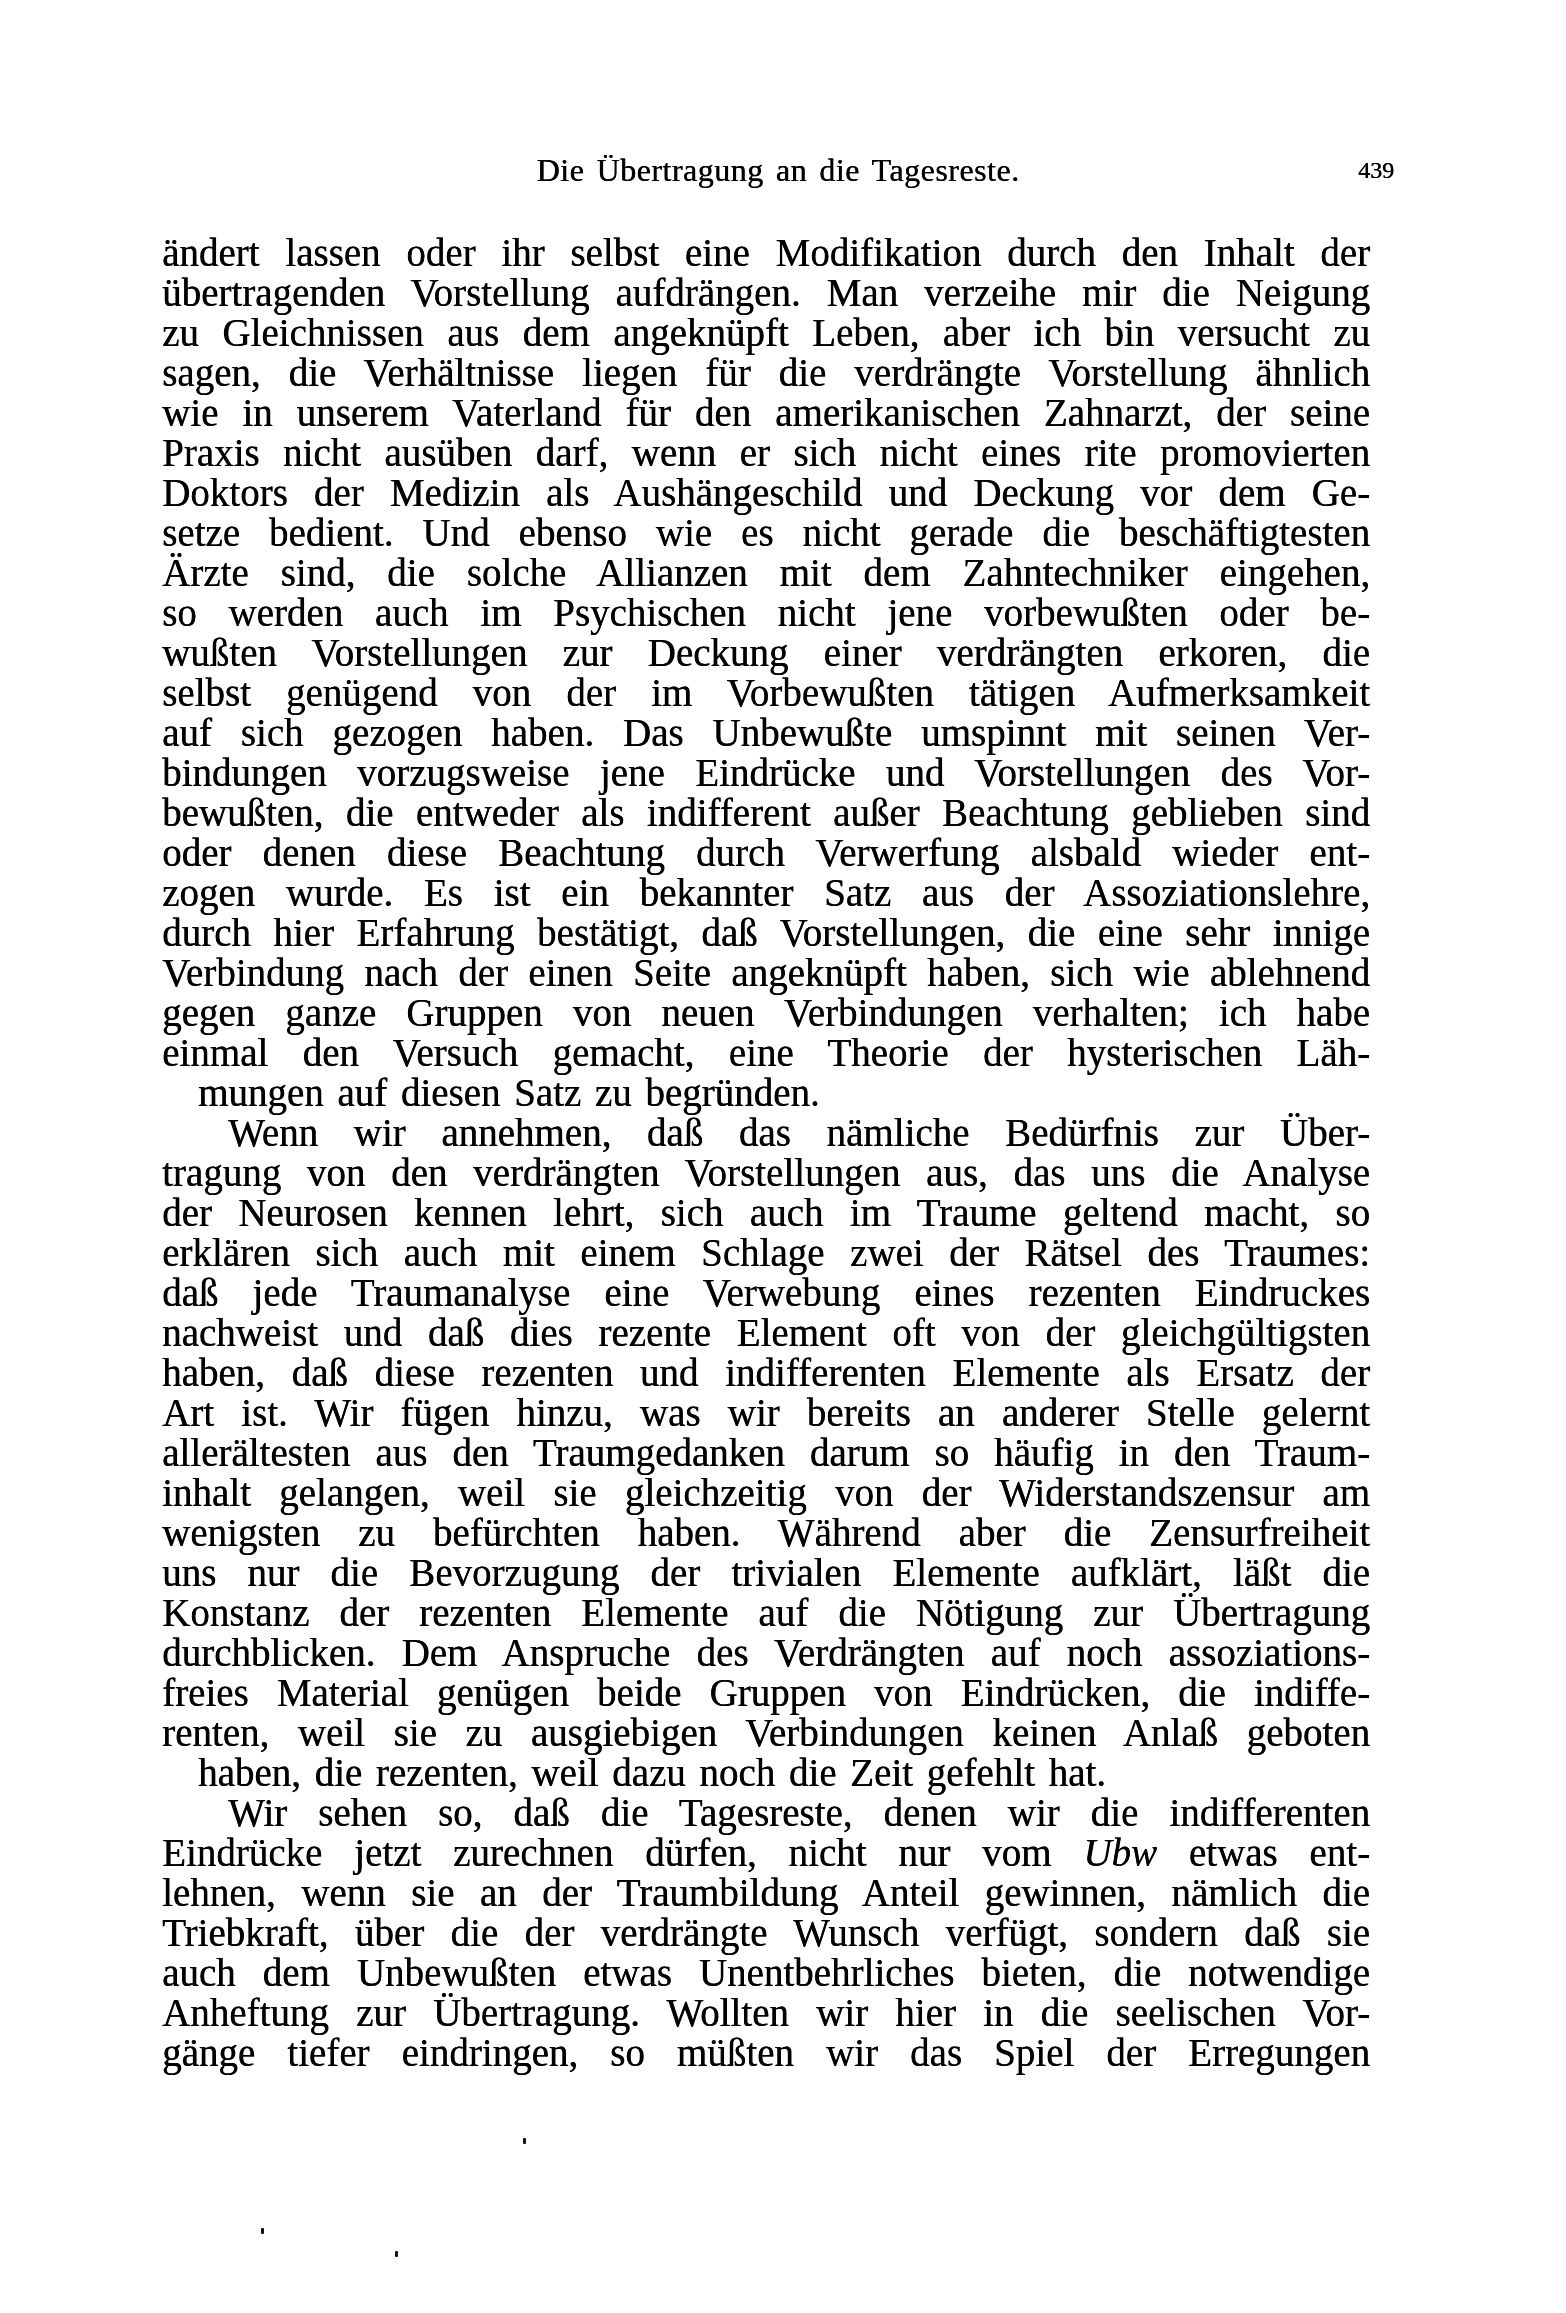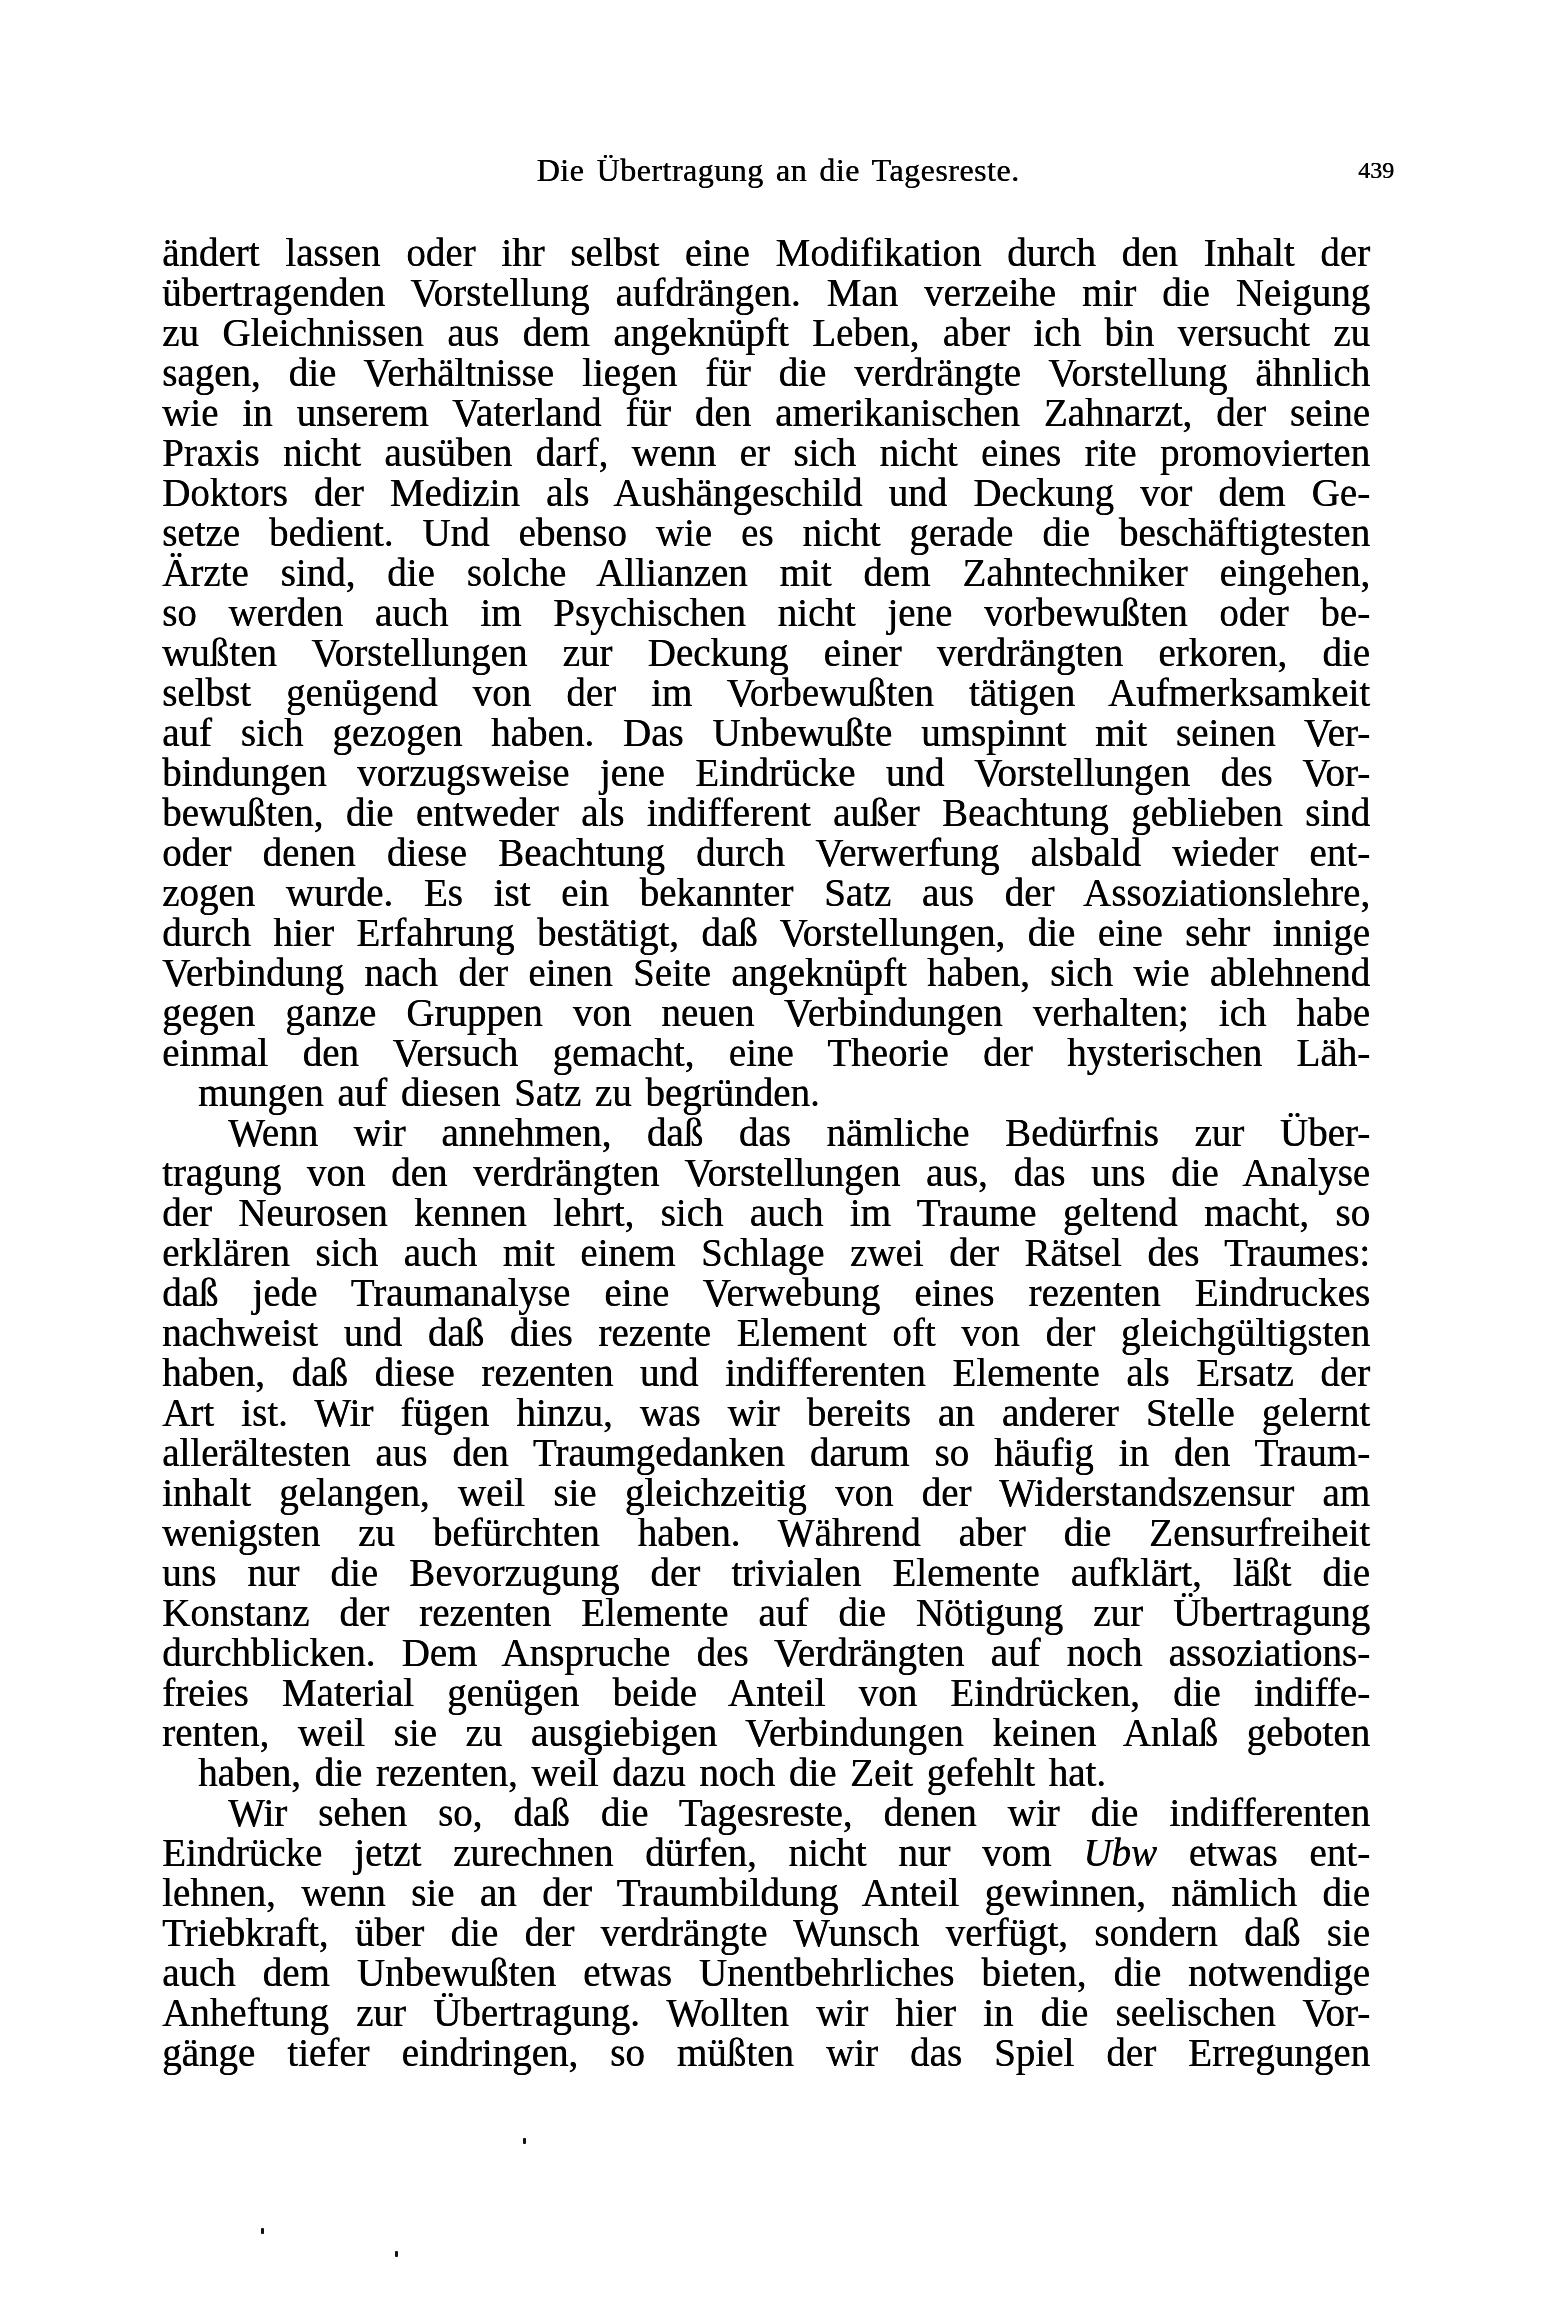--- a/index.html
+++ b/index.html
@@ -118,21 +118,21 @@
       <div class="text-line">daß jede Traumanalyse eine Verwebung eines rezenten Eindruckes</div>
       <div class="text-line">nachweist und daß dies rezente Element oft von der gleichgültigsten</div>
       <div class="text-line">haben, daß diese rezenten und indifferenten Elemente als Ersatz der</div>
       <div class="text-line">Art ist. Wir fügen hinzu, was wir bereits an anderer Stelle gelernt</div>
       <div class="text-line">allerältesten aus den Traumgedanken darum so häufig in den Traum-</div>
       <div class="text-line">inhalt gelangen, weil sie gleichzeitig von der Widerstandszensur am</div>
       <div class="text-line">wenigsten zu befürchten haben. Während aber die Zensurfreiheit</div>
       <div class="text-line">uns nur die Bevorzugung der trivialen Elemente aufklärt, läßt die</div>
       <div class="text-line">Konstanz der rezenten Elemente auf die Nötigung zur Übertragung</div>
       <div class="text-line">durchblicken. Dem Anspruche des Verdrängten auf noch assoziations-</div>
-      <div class="text-line">freies Material genügen beide Anteil von Eindrücken, die indiffe-</div>
+      <div class="text-line">freies Material genügen beide Gruppen von Eindrücken, die indiffe-</div>
       <div class="text-line">renten, weil sie zu ausgiebigen Verbindungen keinen Anlaß geboten</div>
       <div class="text-line para-end">haben, die rezenten, weil dazu noch die Zeit gefehlt hat.</div>
       <div class="text-line indent">Wir sehen so, daß die Tagesreste, denen wir die indifferenten</div>
       <div class="text-line">Eindrücke jetzt zurechnen dürfen, nicht nur vom <i>Ubw</i> etwas ent-</div>
       <div class="text-line">lehnen, wenn sie an der Traumbildung Anteil gewinnen, nämlich die</div>
       <div class="text-line">Triebkraft, über die der verdrängte Wunsch verfügt, sondern daß sie</div>
       <div class="text-line">auch dem Unbewußten etwas Unentbehrliches bieten, die notwendige</div>
       <div class="text-line">Anheftung zur Übertragung. Wollten wir hier in die seelischen Vor-</div>
       <div class="text-line">gänge tiefer eindringen, so müßten wir das Spiel der Erregungen</div>
     </div>

